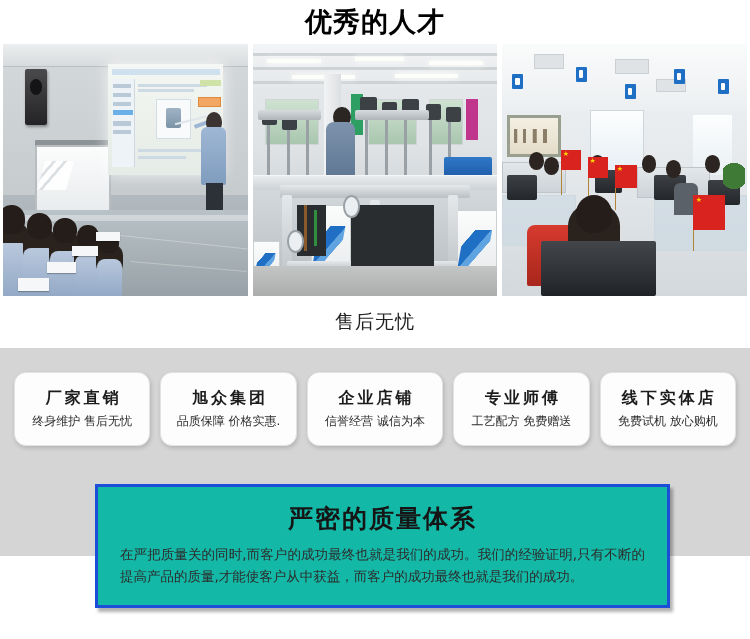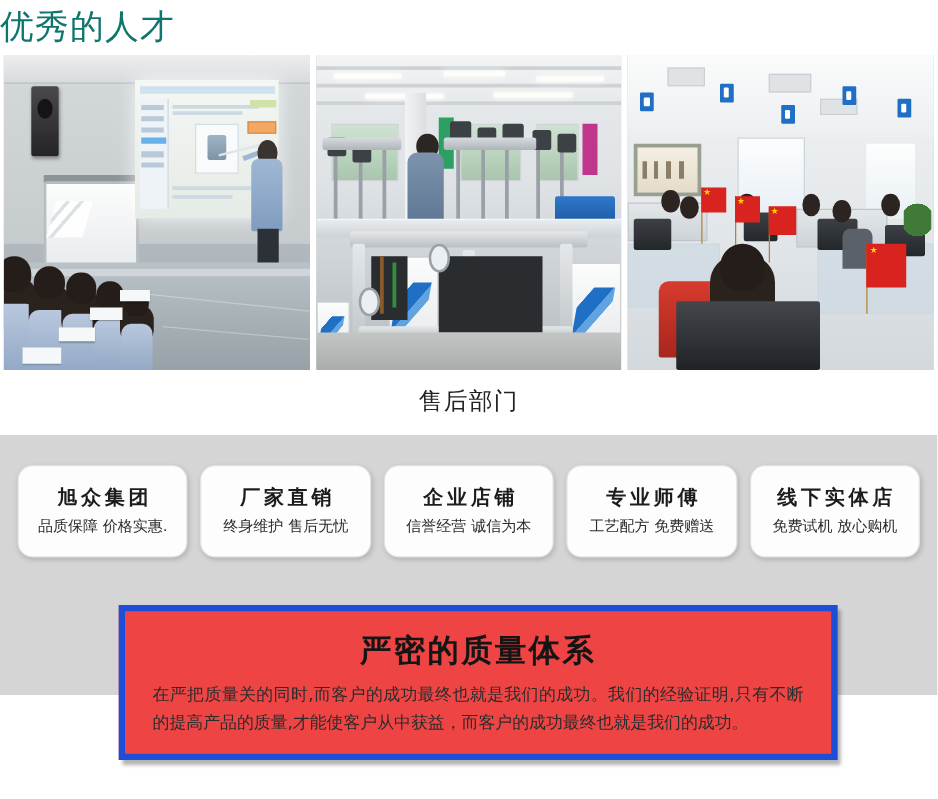--- a/index.html
+++ b/index.html
@@ -11,23 +11,24 @@
     width: 750px;
     height: 639px;
     background: #ffffff;
     font-family: "DejaVu Sans", "Liberation Sans", sans-serif;
     overflow: hidden;
     position: relative;
   }
 
   
   .page-title {
+    text-align: center;
     font-size: 27px;
-    font-weight: normal;
-    color: #0f766e;
+    font-weight: bold;
+    color: #000000;
     letter-spacing: 1px;
     line-height: 44px;
     height: 44px;
     margin: 0;
   }
 
   
   .photo-row {
     display: flex;
     gap: 5px;
@@ -187,22 +188,22 @@
     white-space: nowrap;
   }
 
   
   .quality-panel {
     position: absolute;
     left: 95px;
     top: 484px;
     width: 575px;
     height: 124px;
-    background: #ef4444;
-    border: 5px solid #1d4ed8;
+    background: #14b8a6;
+    border: 3px solid #1d4ed8;
     box-shadow: 3px 4px 3px rgba(0,0,0,.30);
     padding: 14px 22px 10px 22px;
   }
   .quality-title {
     text-align: center;
     font-size: 25px;
     font-weight: bold;
     color: #151515;
     letter-spacing: 2px;
     line-height: 36px;
@@ -393,34 +394,34 @@
       <div class="plant"></div>
       <div class="chair" style="left:10%; top:72%; width:22%; height:24%;"></div>
       <div class="fgwoman-hair"></div>
       <div class="fgwoman-h"></div>
       <div class="fgmon"></div>
     </div>
   </div>
 </div>
 
 <div class="caption-row">
-  <div class="caption">售后部门</div>
+  <div class="caption">售后无忧</div>
 </div>
 
 <div class="feature-band">
   <div class="cards">
+
+    <div class="card">
+      <div class="card-title">厂家直销</div>
+      <div class="card-sub">终身维护 售后无忧</div>
+    </div>
 
     <div class="card">
       <div class="card-title">旭众集团</div>
       <div class="card-sub">品质保障 价格实惠.</div>
-    </div>
-
-    <div class="card">
-      <div class="card-title">厂家直销</div>
-      <div class="card-sub">终身维护 售后无忧</div>
     </div>
 
     <div class="card">
       <div class="card-title">企业店铺</div>
       <div class="card-sub">信誉经营 诚信为本</div>
     </div>
 
     <div class="card">
       <div class="card-title">专业师傅</div>
       <div class="card-sub">工艺配方 免费赠送</div>

